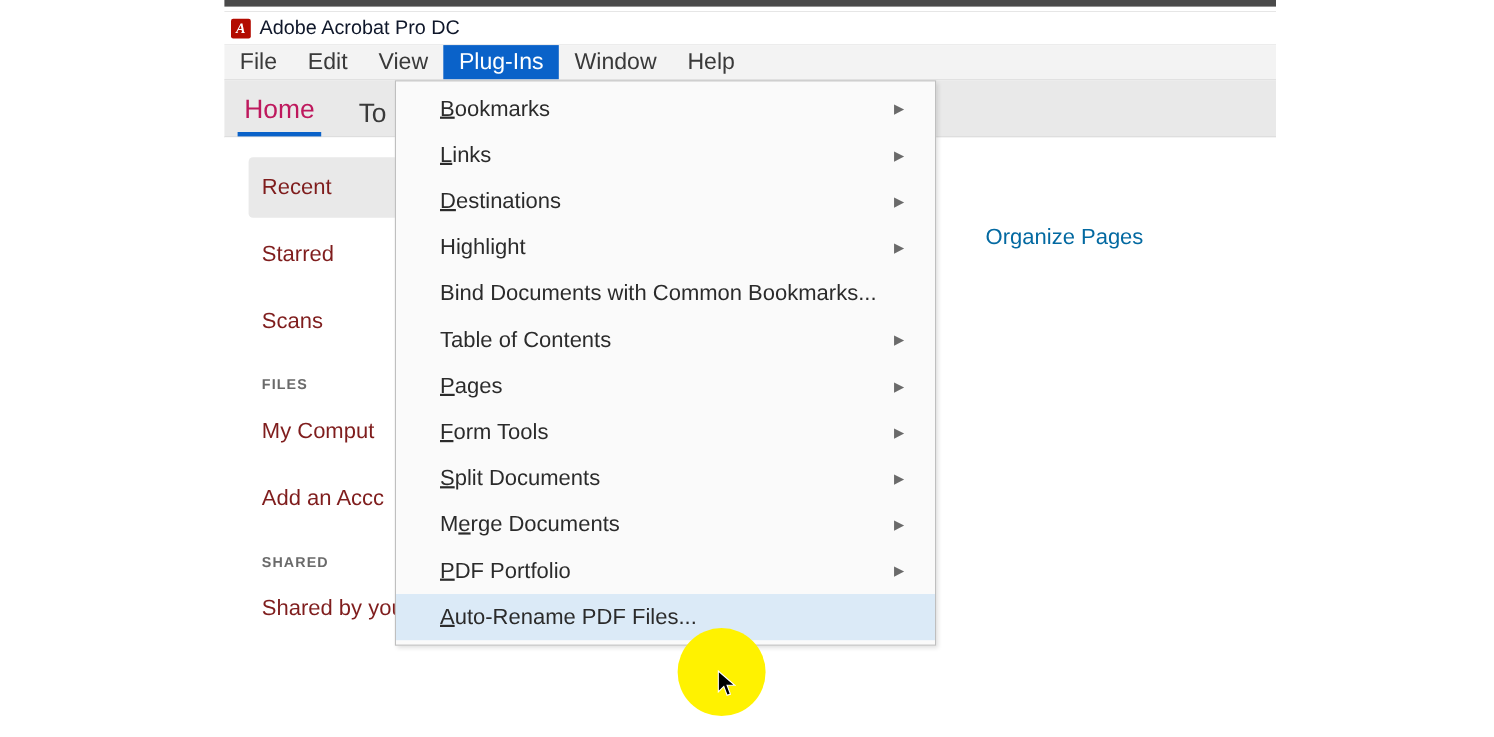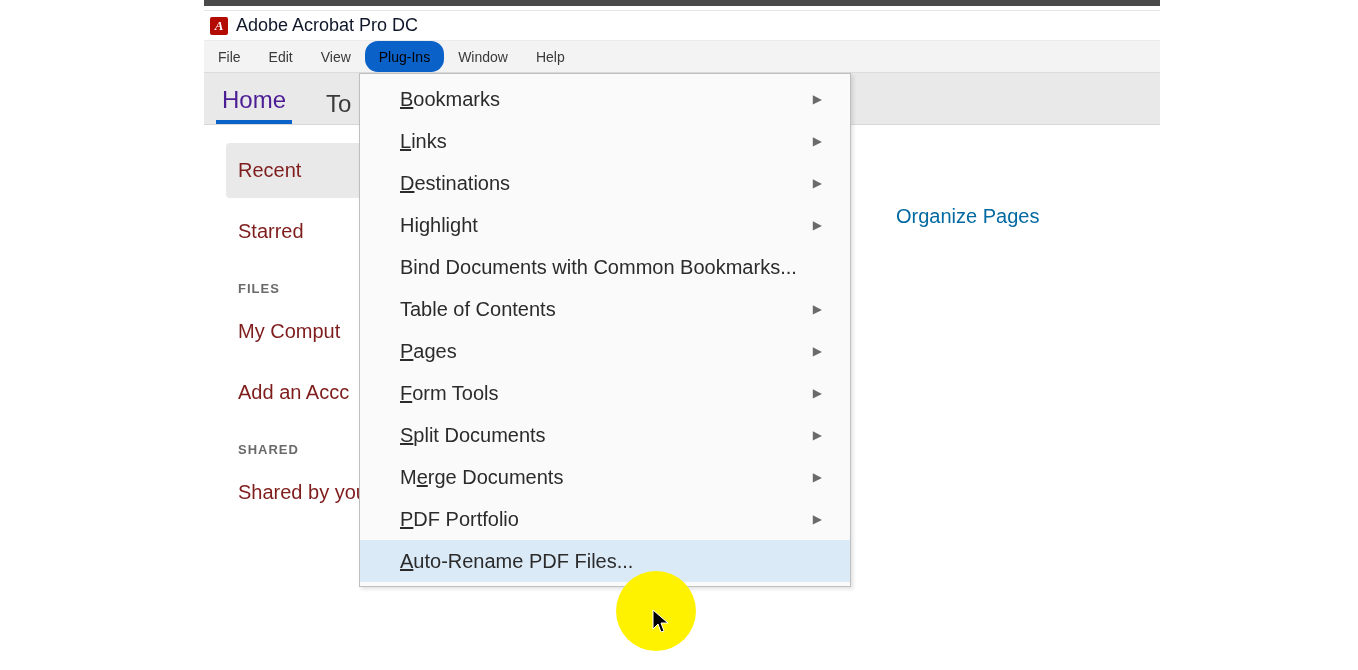--- a/index.html
+++ b/index.html
@@ -44,53 +44,52 @@
     color: #0f172a;
   }
 
   
   .menubar {
     display: flex;
     align-items: stretch;
     background: #f3f3f3;
     border-bottom: 1px solid #dcdcdc;
     height: 32px;
-    font-size: 14px;
+    font-size: 21px;
     color: #3a3a3a;
   }
   .menubar .mitem {
     padding: 4px 14px;
     display: flex;
     align-items: center;
     cursor: default;
   }
   .menubar .mitem.active {
     background: #0a62c9;
-    color: #000000;
-    border-radius: 13px;
+    color: #ffffff;
   }
 
   
   .tabrow {
     display: flex;
     align-items: flex-end;
     background: #e9e9e9;
     height: 52px;
     border-bottom: 1px solid #d7d7d7;
     padding: 0 12px;
     font-size: 24px;
     color: #333;
     gap: 28px;
   }
   .tabrow .tab {
     padding: 8px 6px 6px 6px;
     color: #3a3a3a;
   }
   .tabrow .tab.active {
-    color: #4c1d95;
+    color: #be185d;
     border-bottom: 4px solid #0a62c9;
   }
 
   
   .content {
     display: flex;
     height: calc(100% - 30px - 32px - 52px);
     background: #fff;
   }
   .sidebar {
@@ -207,20 +206,21 @@
 
   <div class="tabrow">
     <div class="tab active">Home</div>
     <div class="tab">To</div>
   </div>
 
   <div class="content">
     <div class="sidebar">
       <div class="side-item selected">Recent</div>
       <div class="side-item">Starred</div>
+      <div class="side-item">Scans</div>
       <div class="side-heading">FILES</div>
       <div class="side-item">My Comput</div>
       <div class="side-item">Add an Accc</div>
       <div class="side-heading">SHARED</div>
       <div class="side-item">Shared by you</div>
     </div>
     <div class="mainpanel">
       <div class="tool-heading">Organize Pages</div>
     </div>
   </div>

